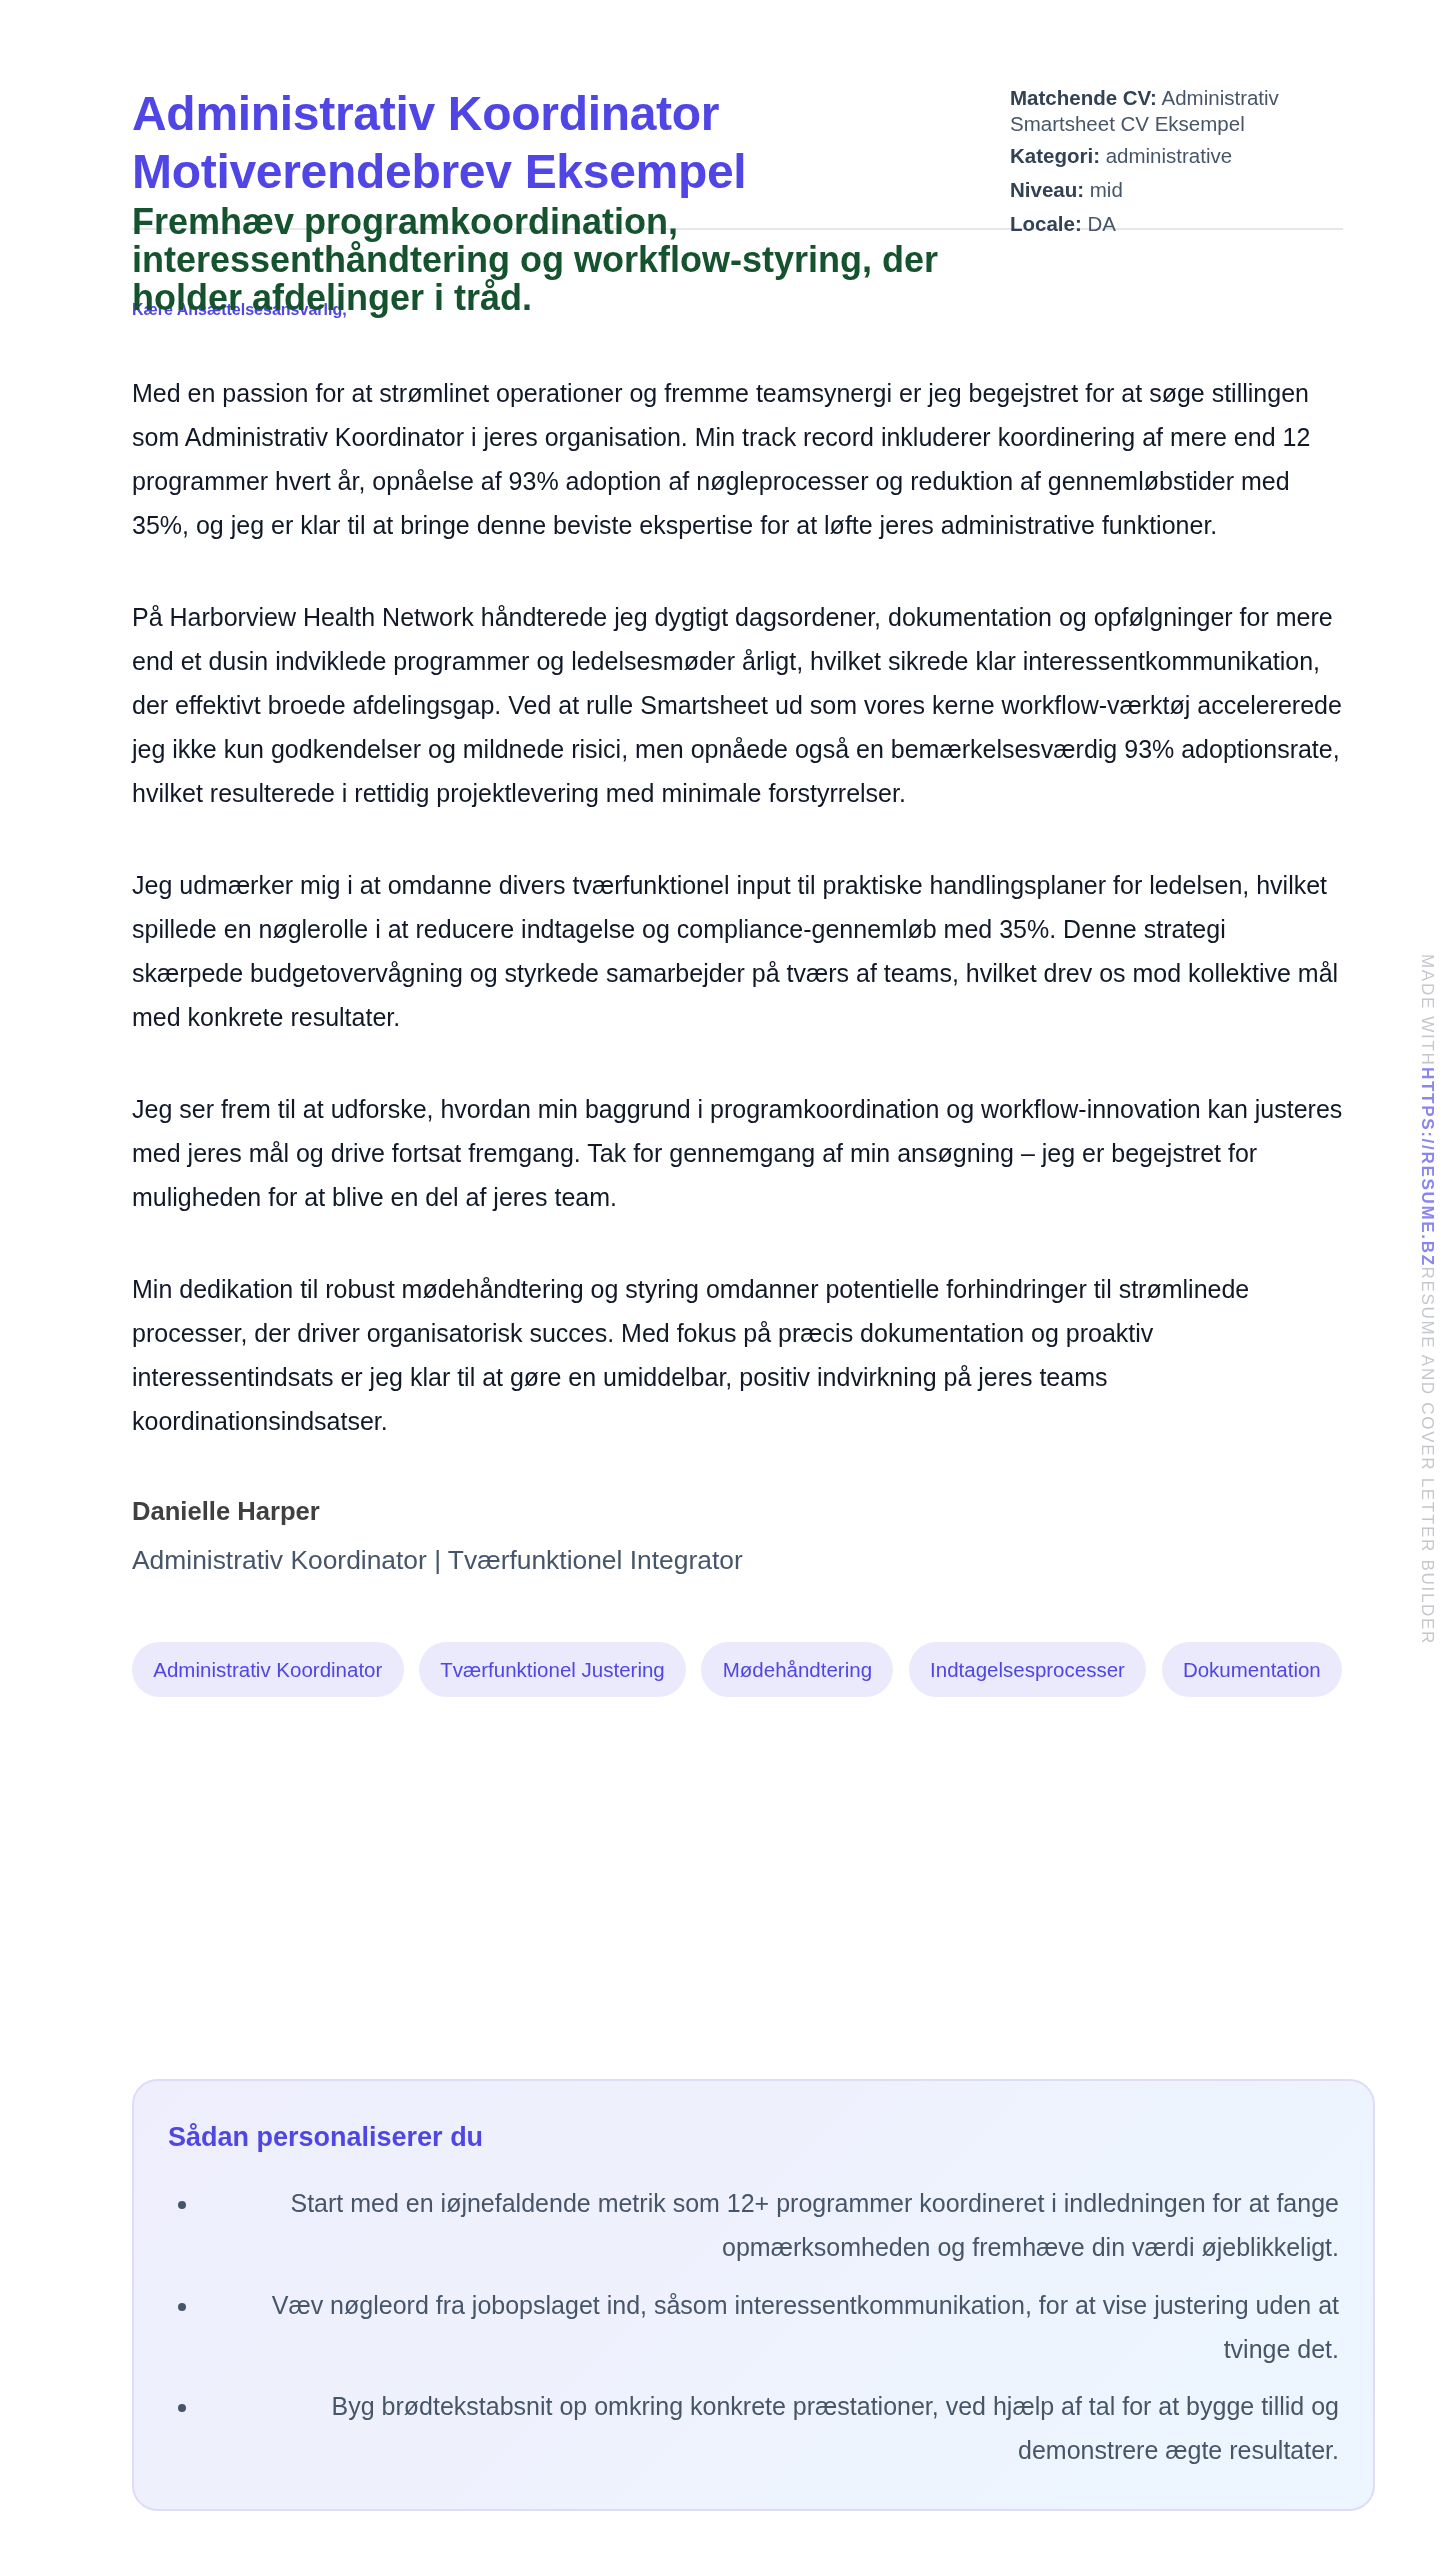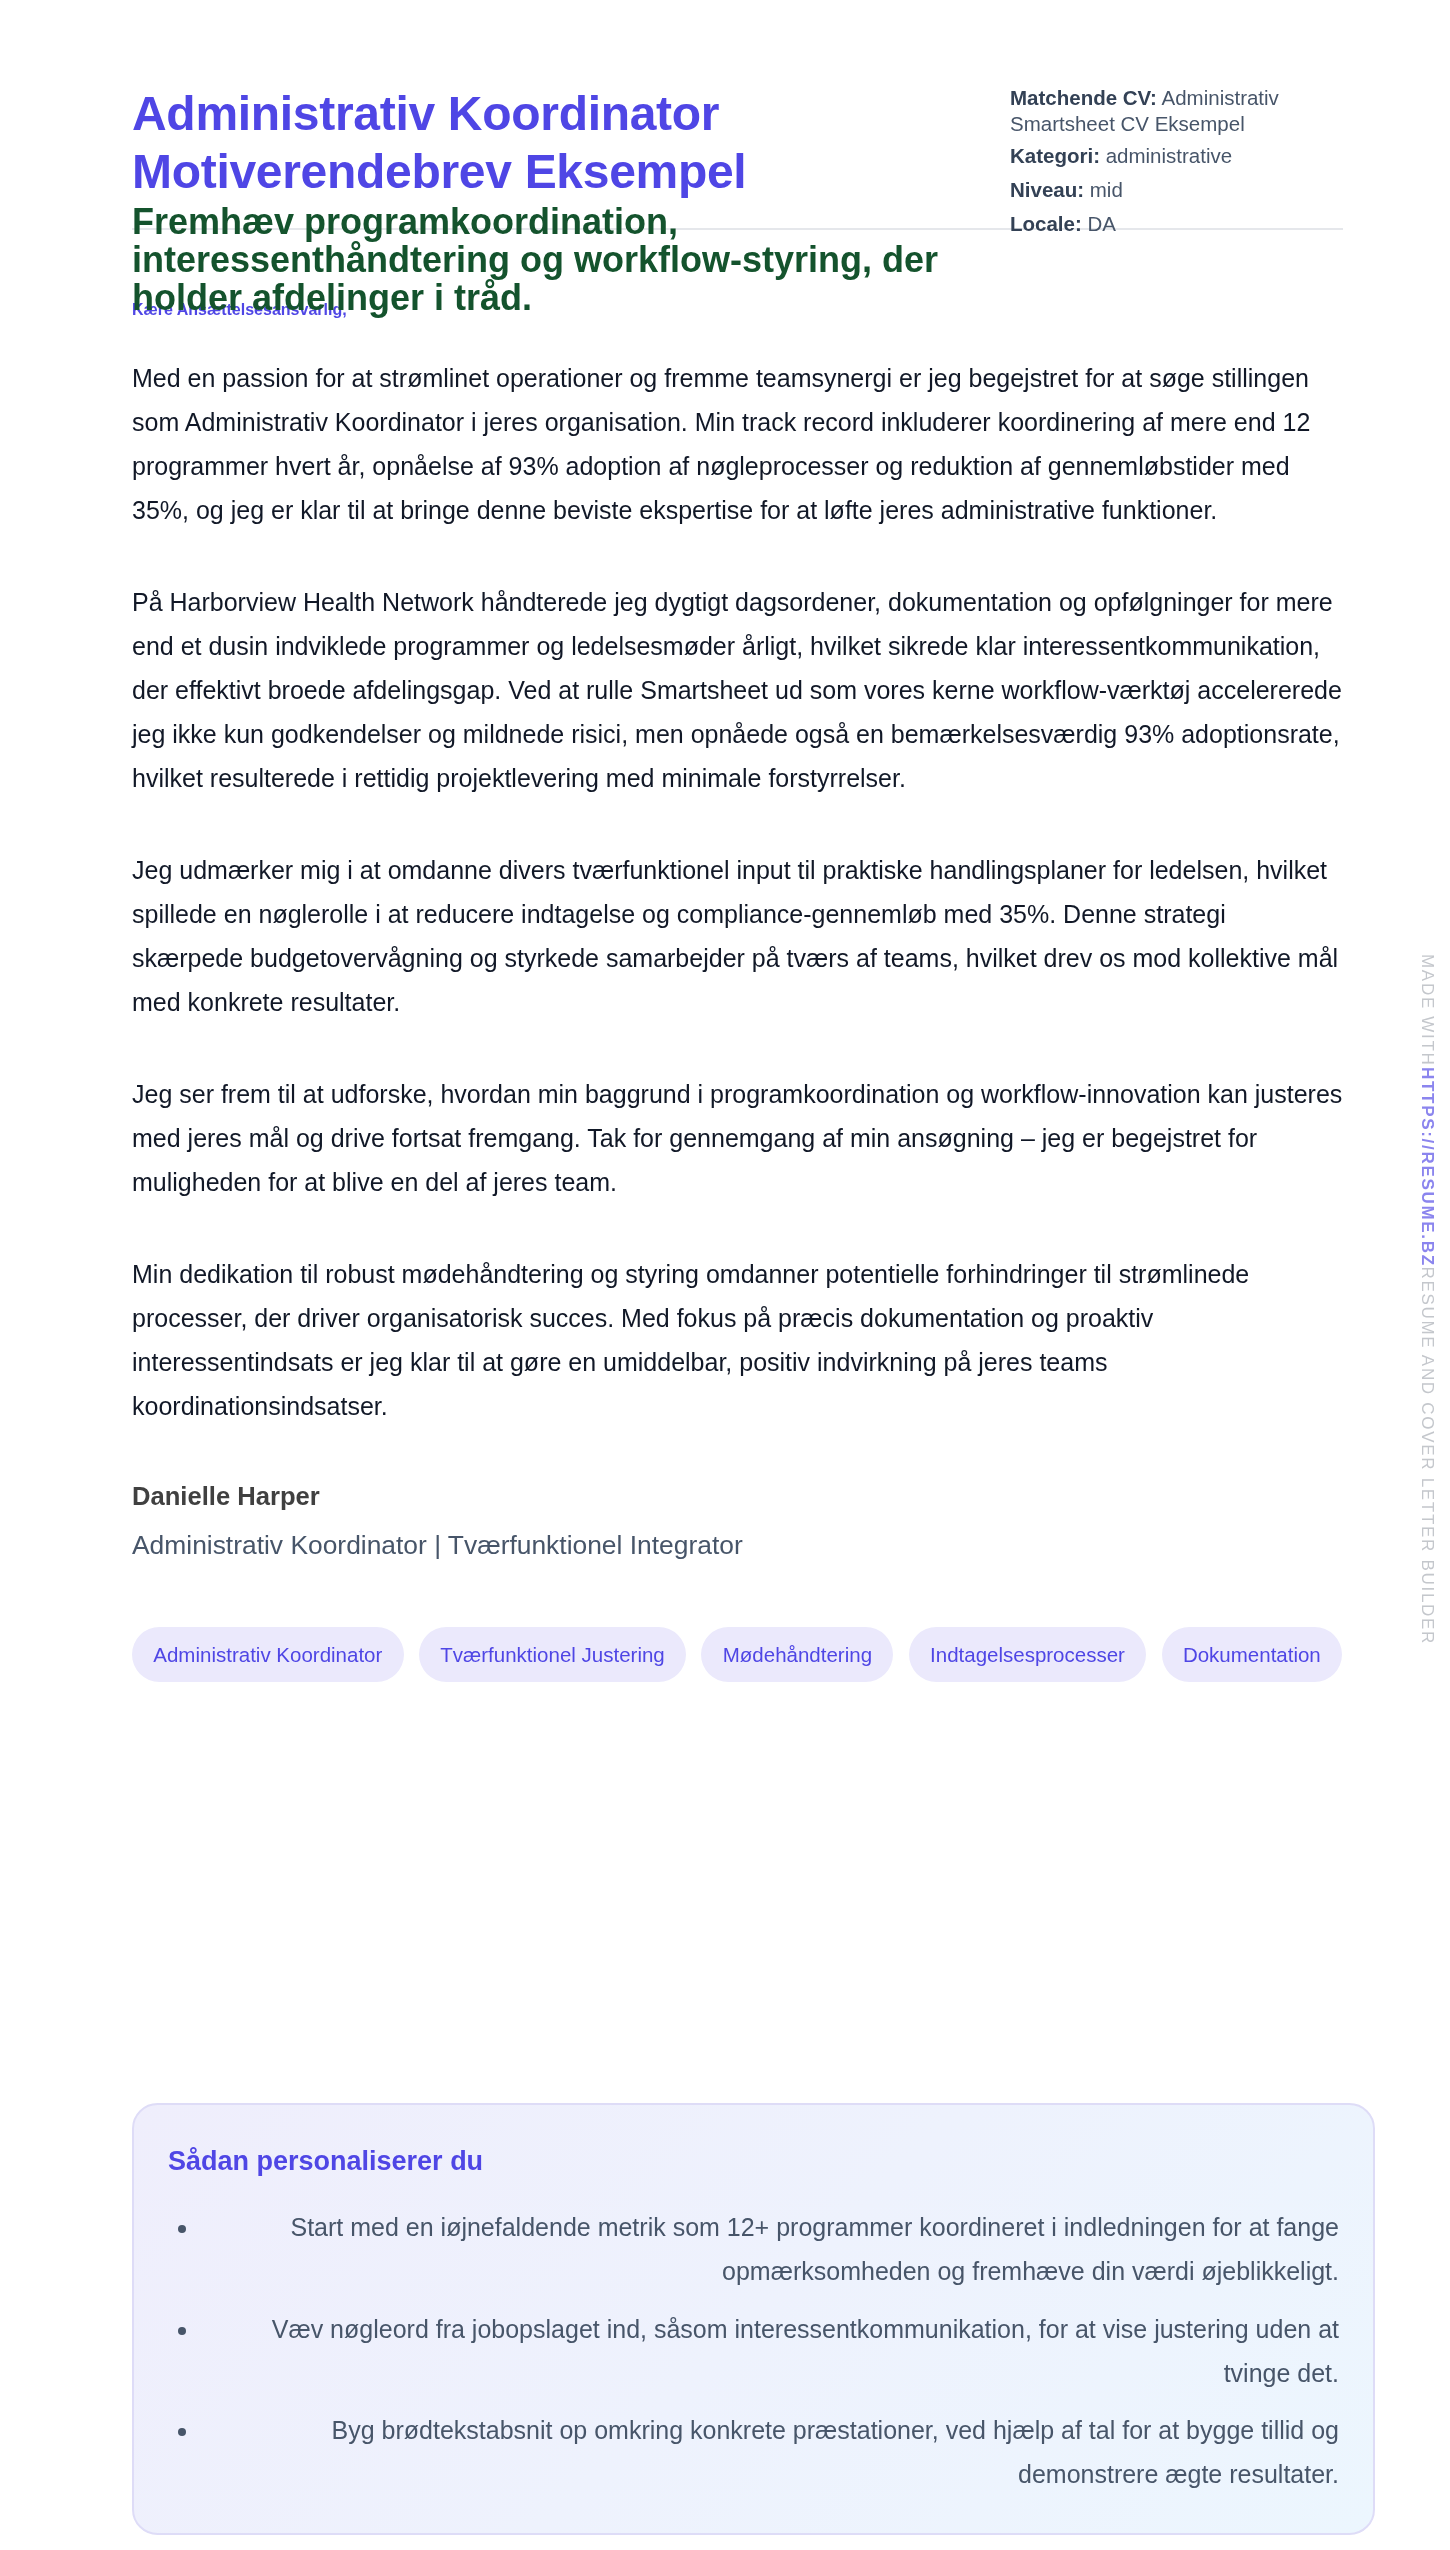--- a/index.html
+++ b/index.html
@@ -59,21 +59,21 @@
     .meta .key { font-weight: 700; color: #334155; }
 
     .greeting {
       margin-top: 64px;
       font-size: 16px;
       font-weight: 700;
       color: #4f46e5;
       line-height: 31px;
     }
     .body-text {
-      margin-top: 31px;
+      margin-top: 46px;
     }
     .body-text p {
       margin: 0 0 48px 0;
       font-size: 25px;
       line-height: 44px;
       color: #111827;
     }
     .signature {
       margin-top: 51px;
     }
@@ -110,21 +110,20 @@
       position: absolute;
       left: 0;
       top: 2079px;
       width: 1243px;
       height: 432px;
       box-sizing: border-box;
       border: 2.6px solid #dedcf7;
       border-radius: 25.6px;
       background: linear-gradient(135deg, #efeefc 0%, #eef2fd 50%, #ecf6fe 100%);
       padding: 39px 34px 34px 34px;
-      margin-top: 24px;
     }
     .tips-title {
       font-size: 27px;
       font-weight: 700;
       color: #4f46e5;
       line-height: 34px;
       margin: 0;
     }
     .tips ul {
       margin: 27px 0 0 0;

